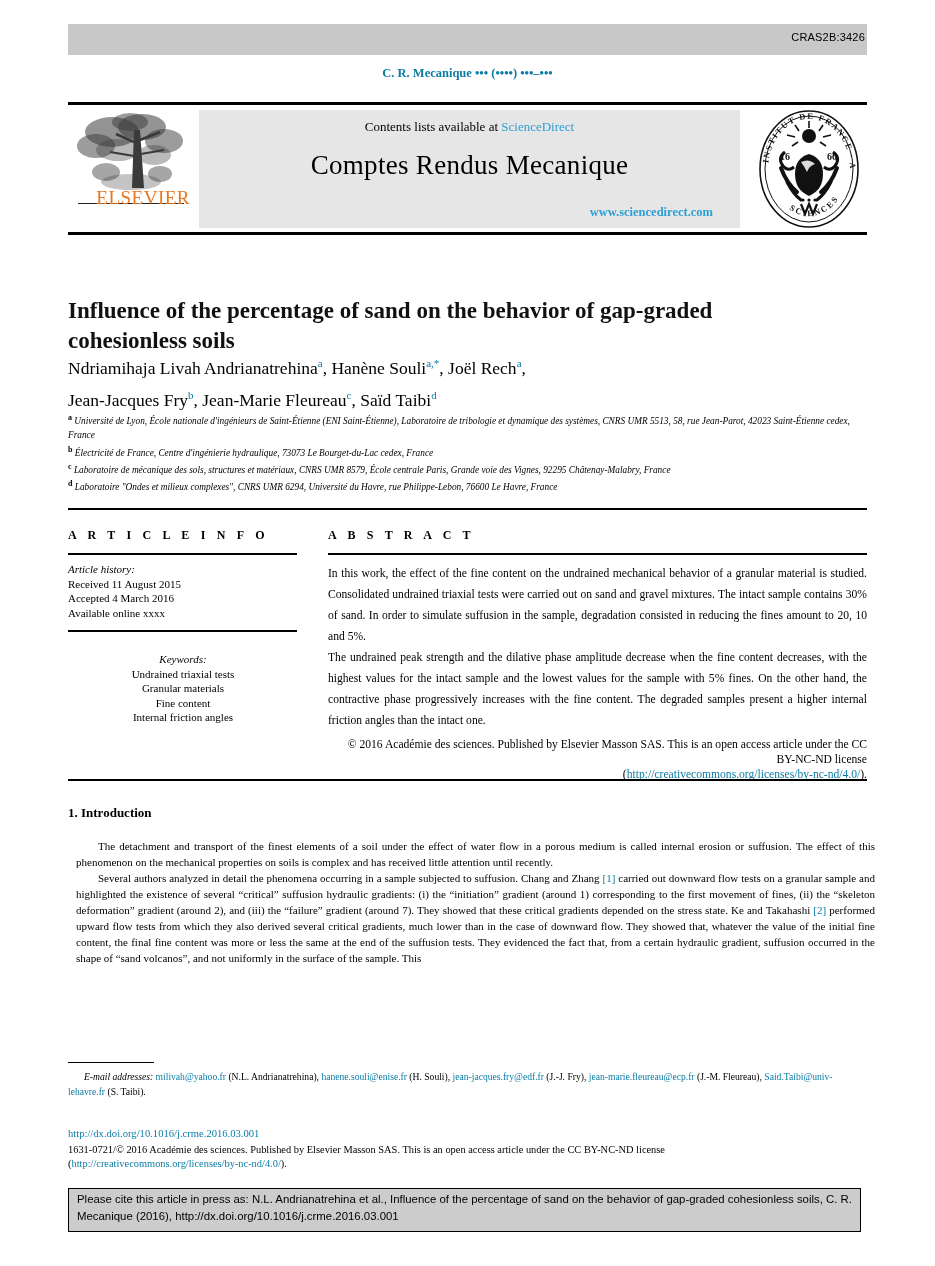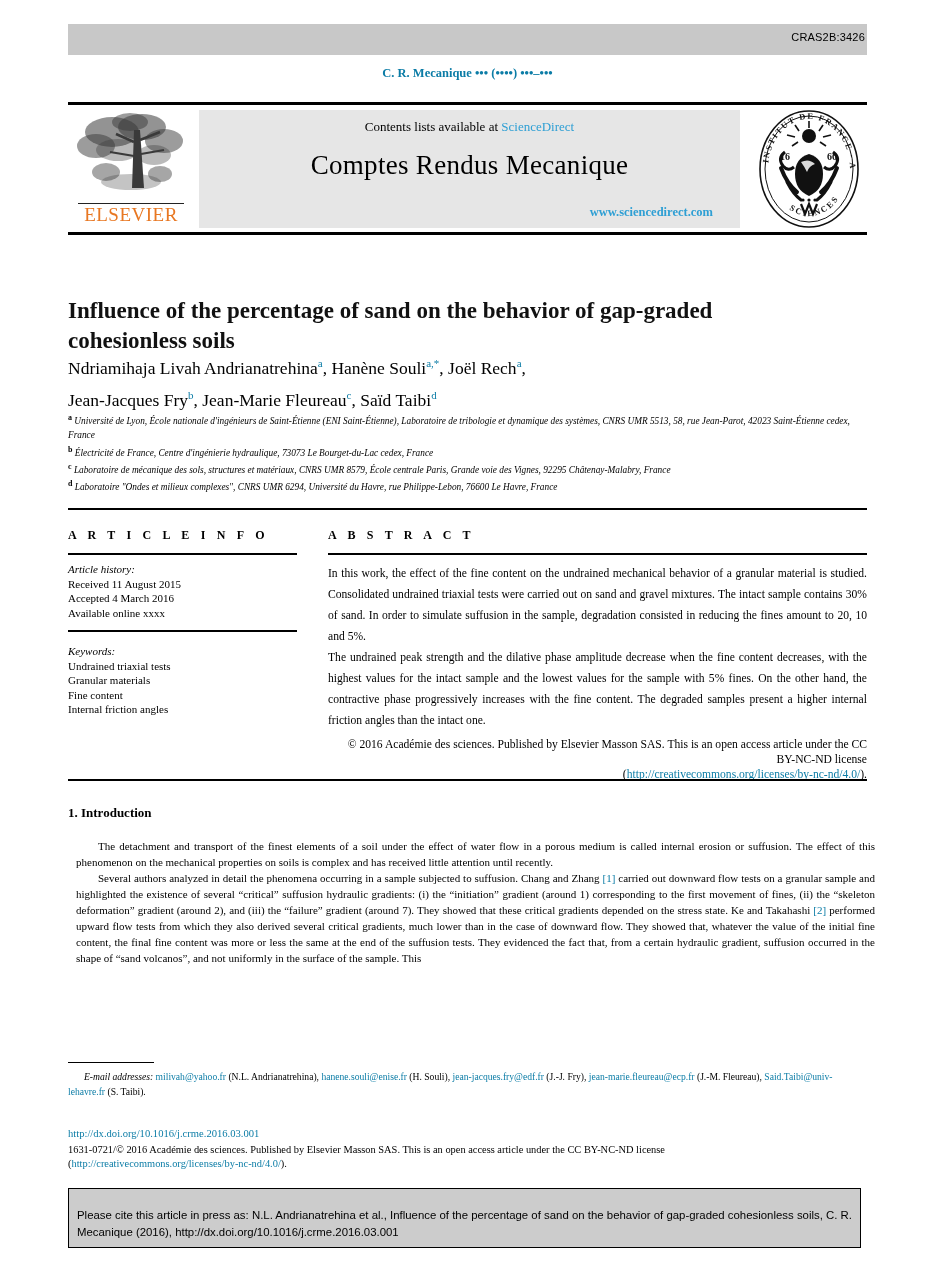--- a/index.html
+++ b/index.html
@@ -110,22 +110,22 @@
 
   
   .elsevier {
     position: absolute;
     left: 72px; top: 110px;
     width: 118px; height: 118px;
   }
   .elsevier .tree { position:absolute; left:4px; top:0; width:110px; height:92px;}
   .elsevier .word {
     position: absolute;
-    left: 0; bottom: 2px; width: 118px;
-    text-align: center;
+    left: 0; bottom: 19px; width: 118px;
+    text-align: right;
     font-family: "Liberation Serif", serif;
     font-size: 19px;
     letter-spacing: .5px;
     color: #e87722;
   }
   .elsevier .baseline {
     position:absolute; left:6px; bottom:24px; width:106px; height:1.5px;background:#222;
   }
 
   
@@ -187,21 +187,21 @@
     font-family: "Liberation Serif", serif;
     font-weight: bold;
     font-size: 12px;
     letter-spacing: 4.2px;
   }
   .info-rule {
     width: 229px; height: 1.5px; background:#000; margin: 10px 0 7px 0;
   }
   .info-sub { font-style: italic; font-size: 11px; line-height: 15px; }
   .info-line { font-size: 11px; line-height: 14.5px; }
-  .kw-block { margin-top: 12px; }
+  .kw-block { margin-top: 20px; text-align: center; }
 
   .abs-col {
     position: absolute;
     left: 328px; top: 528px;
     width: 539px;
   }
   .abs-rule { width: 539px; height: 1.5px; background:#000; margin: 10px 0 8px 0; }
   .abs-p {
     font-size: 11.6px;
     line-height: 21px;
@@ -270,21 +270,21 @@
 
   
   .cite-box {
     position: absolute;
     left: 68px; top: 1188px;
     width: 793px;
     min-height: 42px;
     background: #cccccc;
     border: 1.5px solid #000;
     box-sizing: border-box;
-    padding: 18px 8px 7px 8px;
+    padding: 2px 8px 7px 8px;
     font-family: "Liberation Sans", sans-serif;
     font-size: 11.4px;
     line-height: 16.5px;
     text-align: justify;
   }
 </style>
 </head>
 <body>
 
 <div class="page">

